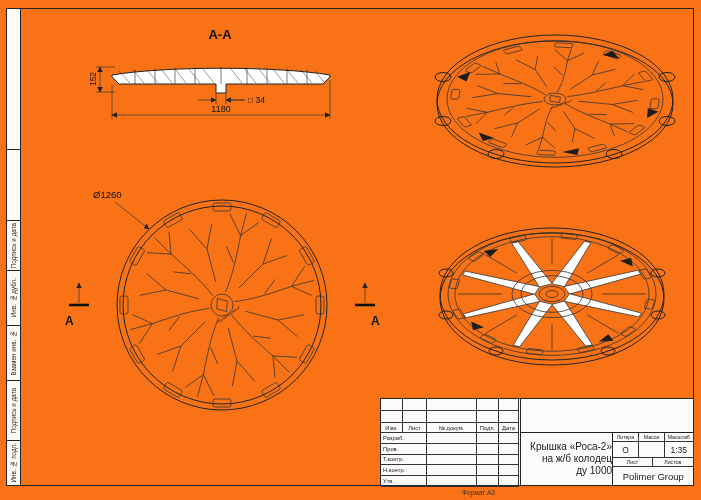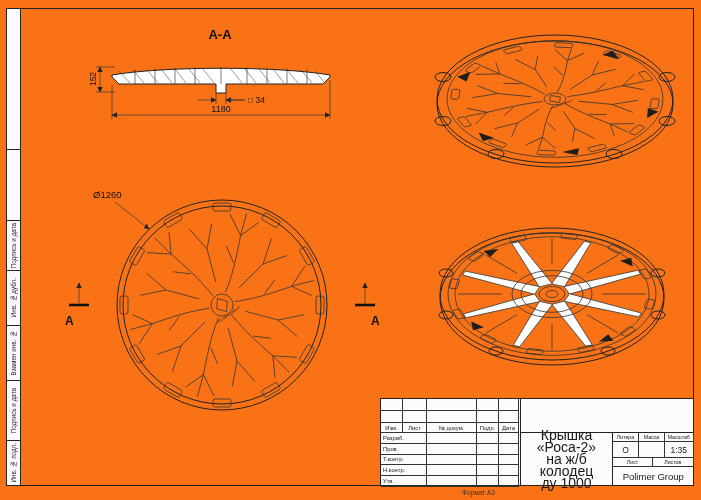--- a/index.html
+++ b/index.html
@@ -28,22 +28,22 @@
          box-sizing:border-box;font-size:5.8px;overflow:hidden;}
   .tb-left{position:absolute;left:0;top:0;width:140px;height:100%;border-right:1.2px solid #222;box-sizing:border-box;}
   .tbr{display:grid;grid-template-columns:22px 24px 50px 22px 20px;}
   .tbr.sig{grid-template-columns:46px 50px 22px 20px;}
   .tbr.sig .lab{justify-content:flex-start;padding-left:2px;}
   .rowB{height:12px;}.rowH{height:10px;}.rowS{height:10.8px;}
   .tb-desig{position:absolute;left:140px;top:0;width:172.5px;height:34px;
             border-bottom:1.2px solid #222;box-sizing:border-box;}
   .tb-title{position:absolute;left:140px;top:34px;width:92px;height:52.5px;
             border-right:1.2px solid #222;box-sizing:border-box;
-            display:flex;flex-direction:column;align-items:center;justify-content:center;
-            font-size:14px;line-height:12px;font-weight:500;text-align:center;}
+            display:flex;flex-direction:column;align-items:flex-end;justify-content:center;
+            font-size:10px;line-height:12px;font-weight:500;text-align:center;}
   .tb-right{position:absolute;left:232px;top:34px;width:80.5px;height:52.5px;}
   .r1,.r2{display:grid;grid-template-columns:26px 26px 28.5px;}
   .r3{display:grid;grid-template-columns:40px 40.5px;}
   .r1{height:9px;}.r1 .c{font-size:5.2px;}
   .r2{height:16px;}.r2 .c{font-size:8.5px;}
   .r3{height:9px;}.r3 .c{font-size:5.2px;}
   .r4{height:18px;display:flex;align-items:center;justify-content:center;font-size:9.5px;}
 </style>
 </head>
 <body>

